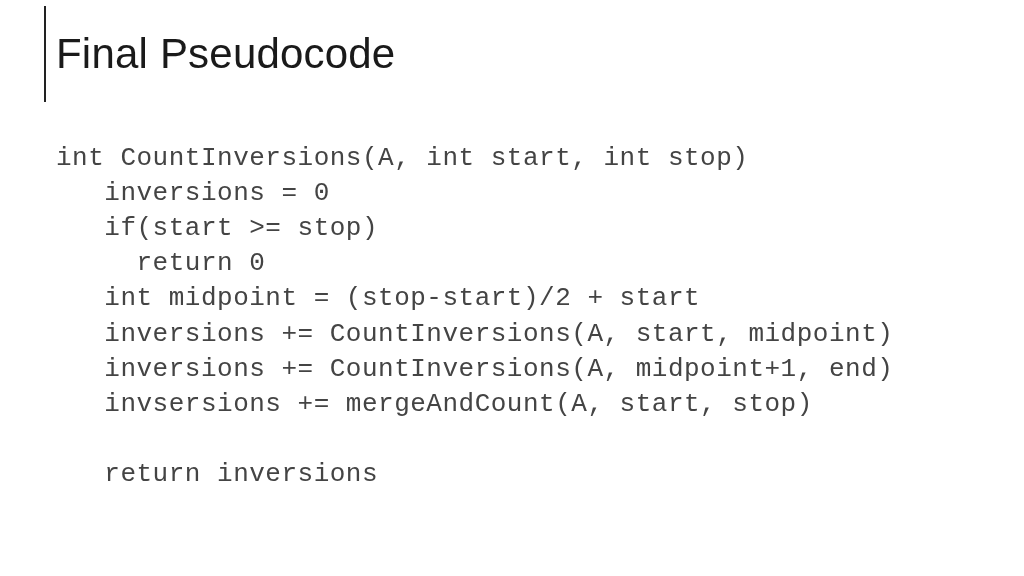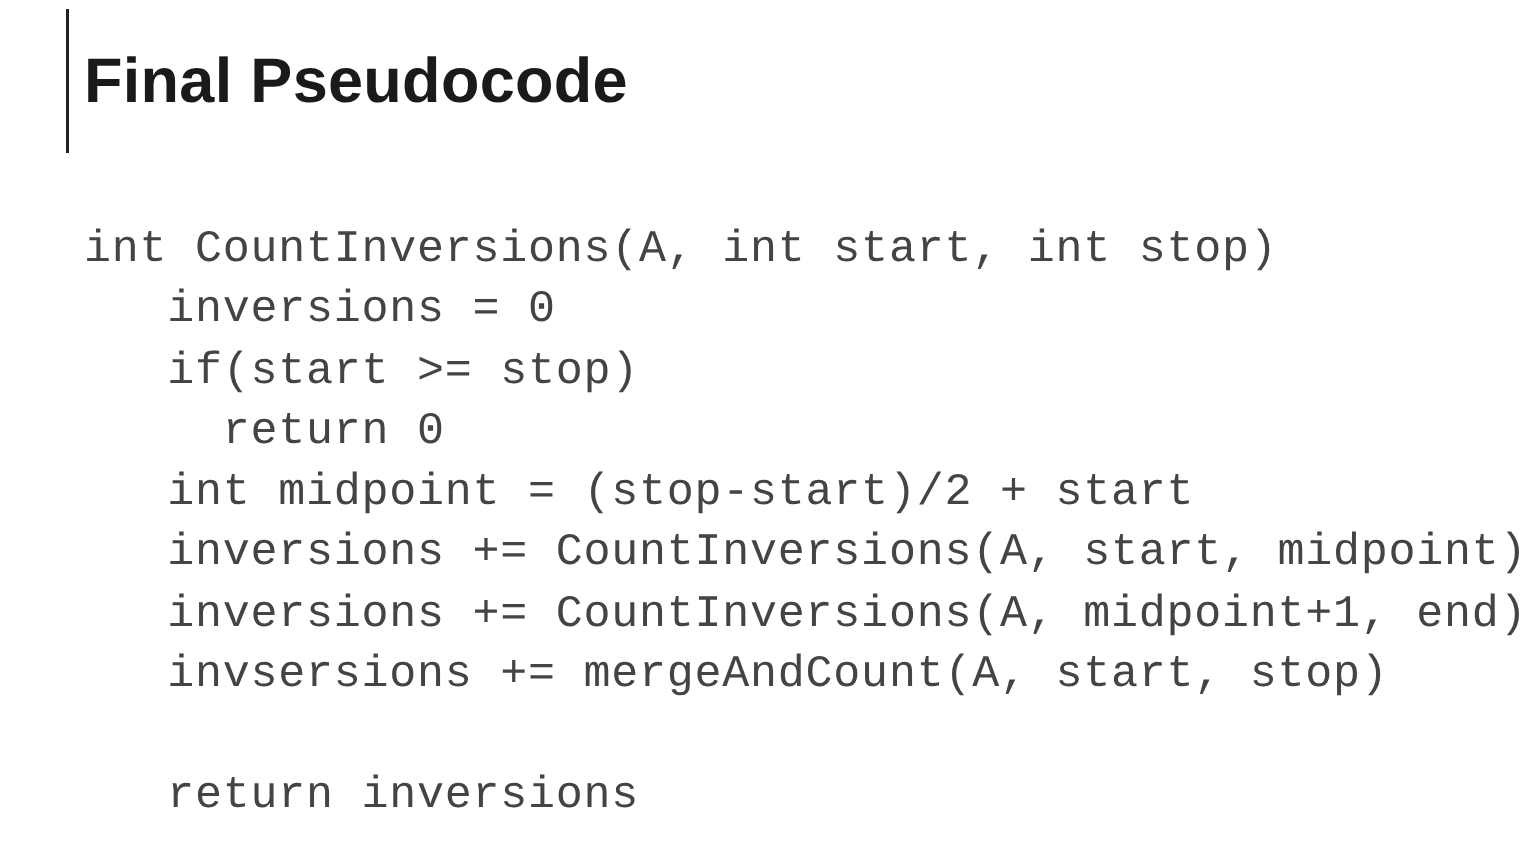--- a/index.html
+++ b/index.html
@@ -22,28 +22,28 @@
   .title-rule {
     position: absolute;
     left: 44px;
     top: 6px;
     width: 0;
     height: 96px;
     border-left: 2px solid #222;
   }
   .title {
     font-size: 42px;
-    font-weight: 700;
+    font-weight: 400;
     color: #1a1a1a;
     margin: 10px 0 28px 0;
     letter-spacing: 0.2px;
   }
   .code {
     font-family: "Courier New", Courier, monospace;
-    font-size: 30px;
+    font-size: 26px;
     line-height: 1.35;
     color: #444;
     white-space: pre;
     letter-spacing: 0.5px;
   }
 </style>
 </head>
 <body>
 
 <div class="slide">

